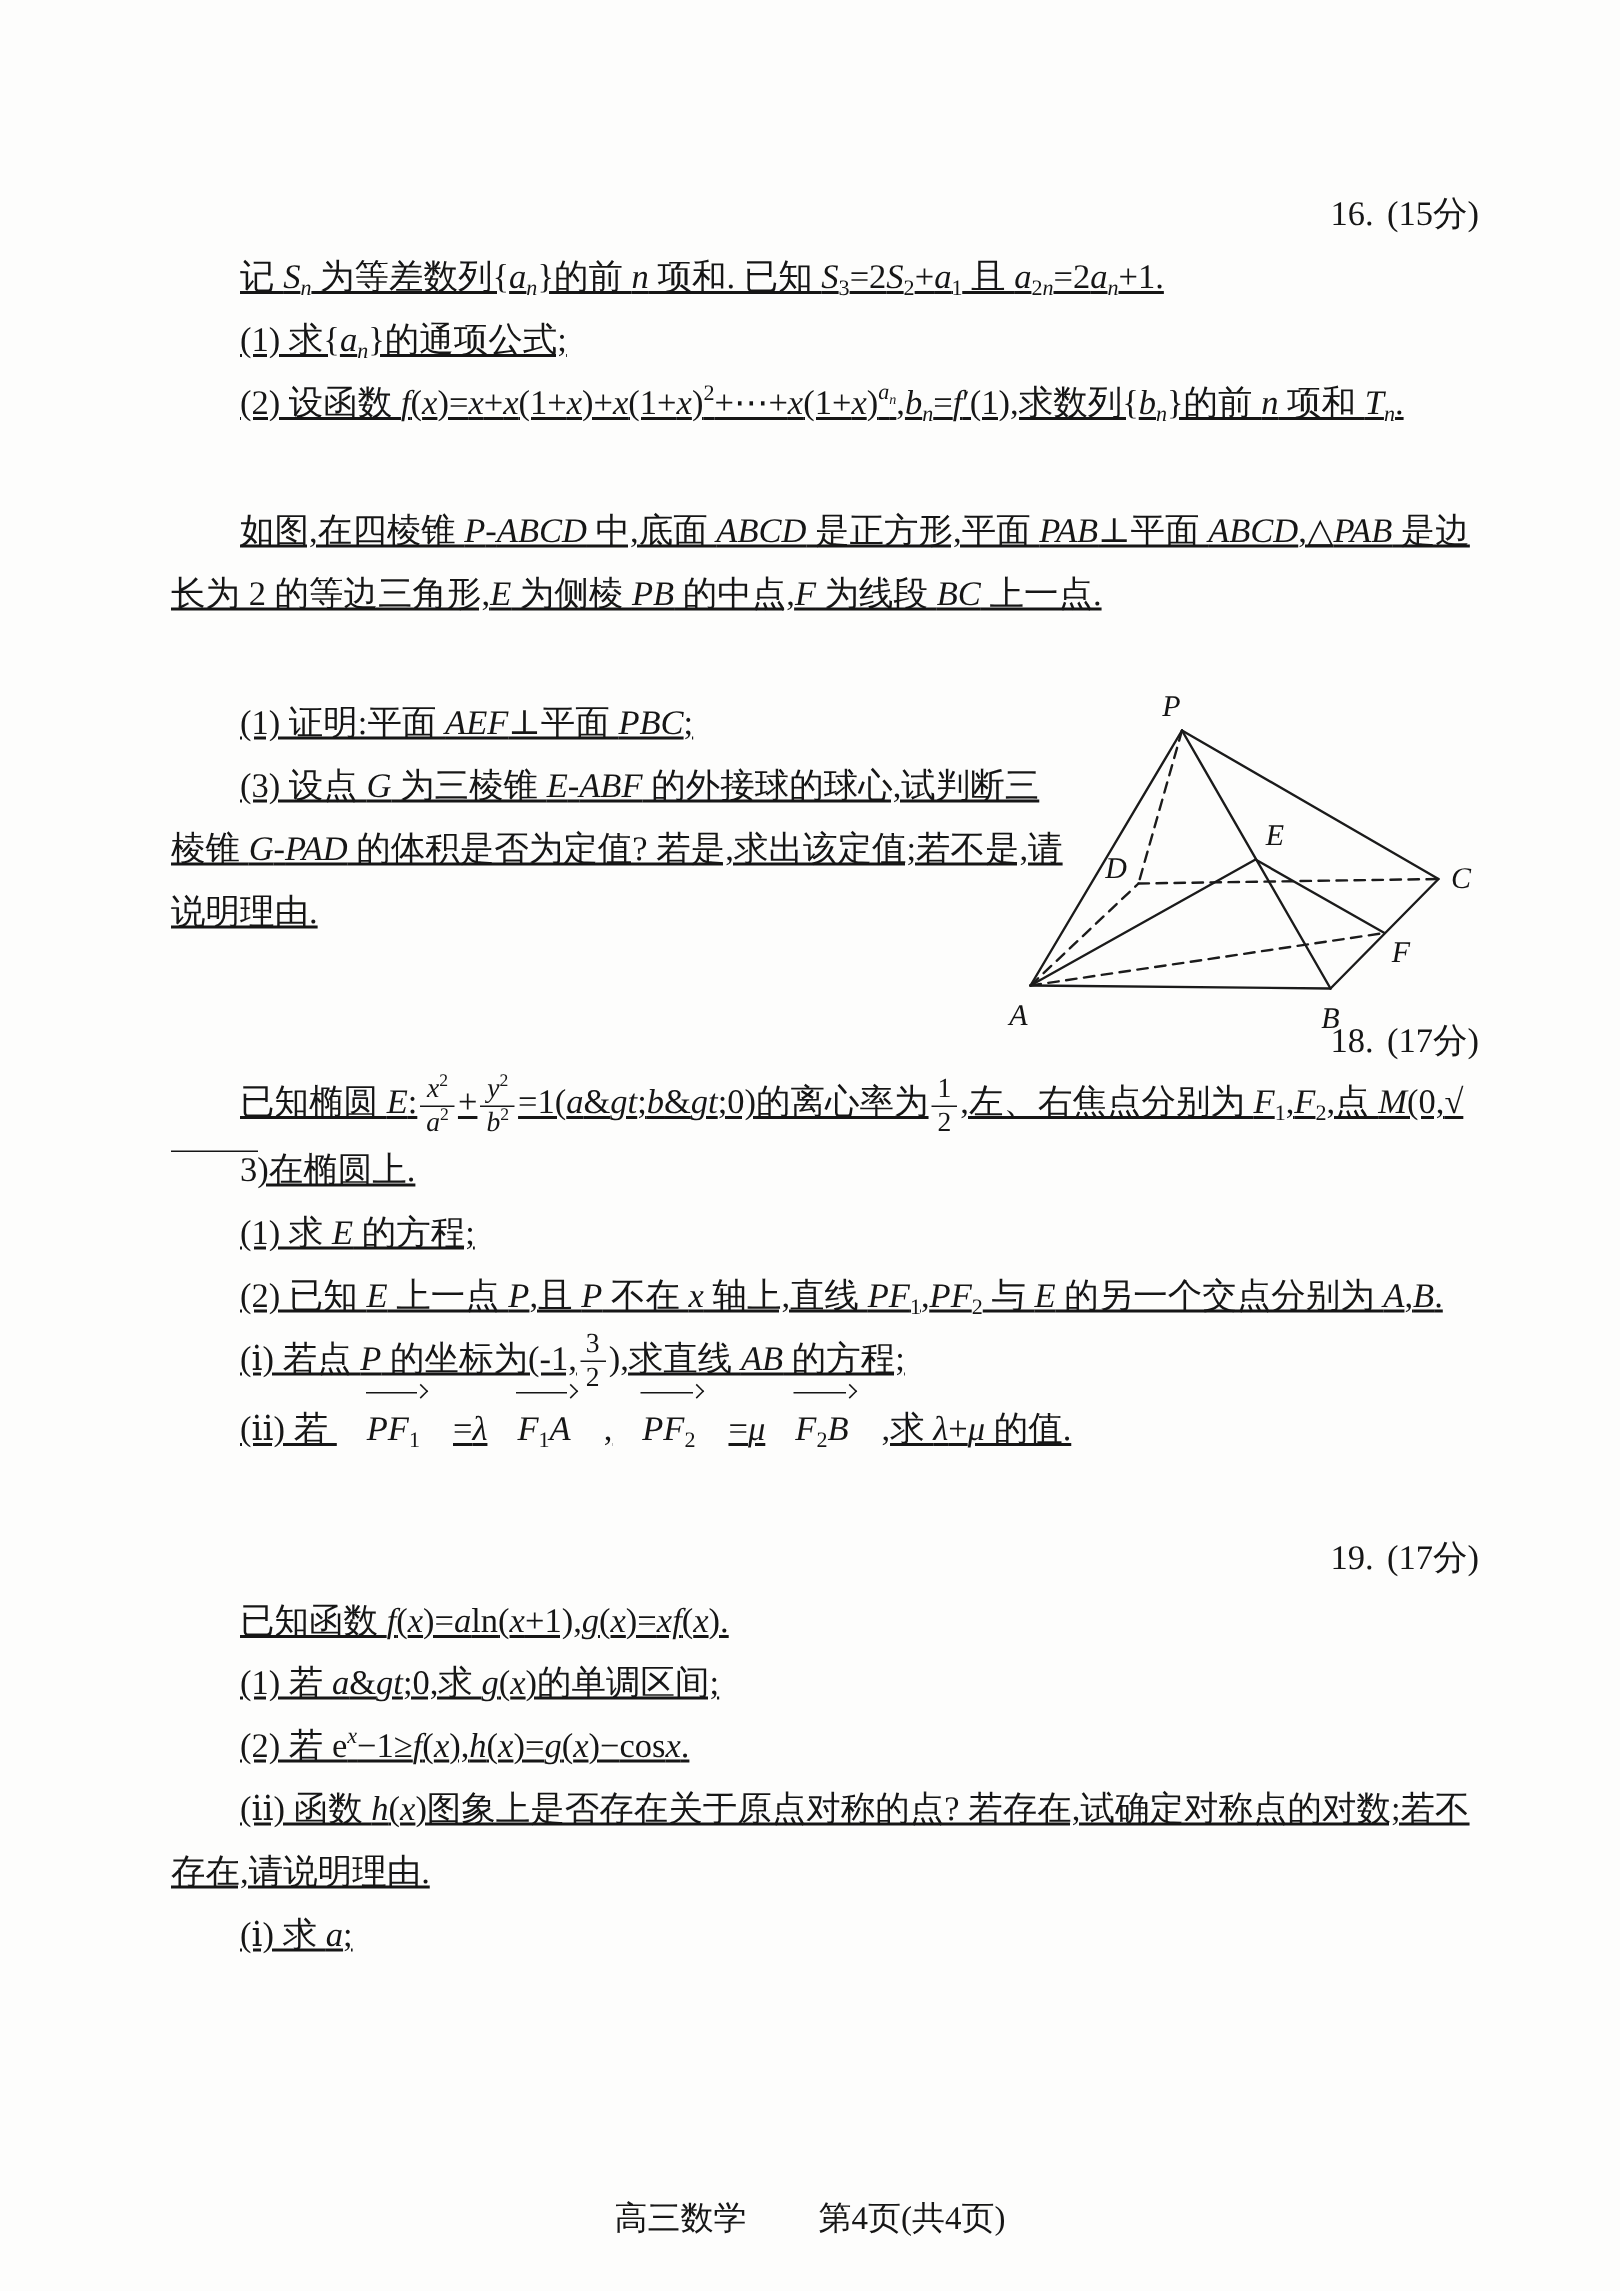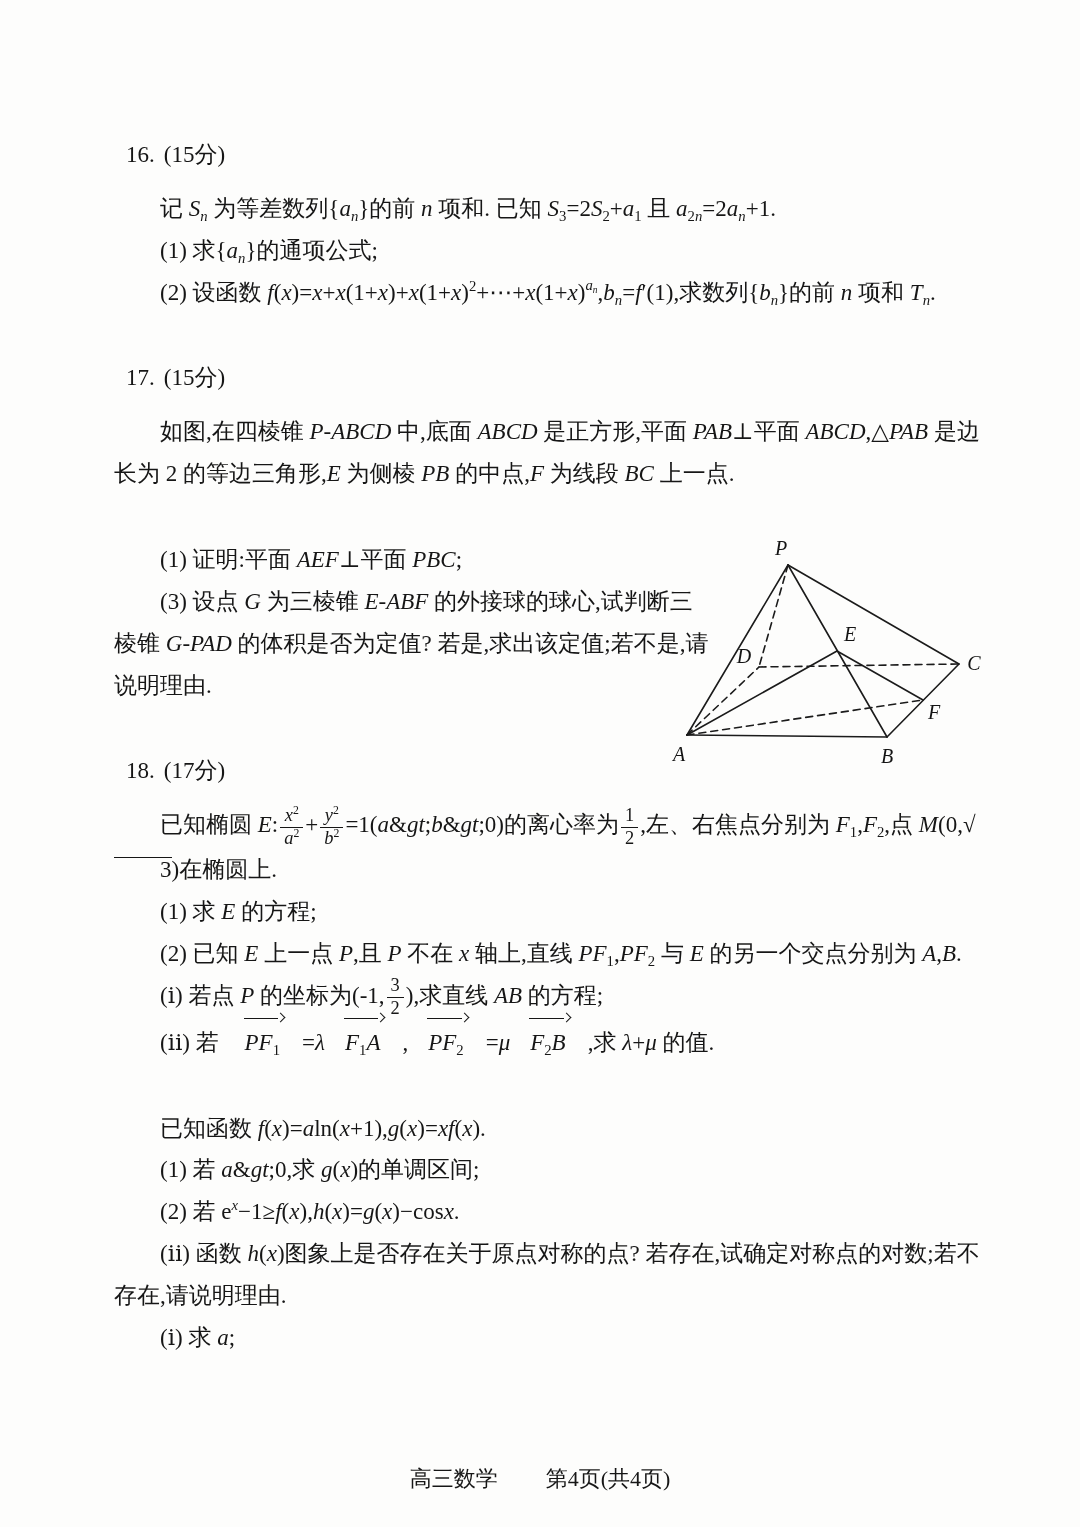--- a/index.html
+++ b/index.html
@@ -8,23 +8,23 @@
     background:#fdfdfc;color:#161616;
     font-family:"Liberation Serif","DejaVu Serif",serif;
   }
   .page{
     position:relative;box-sizing:border-box;
     width:1080px;height:1527px;overflow:hidden;
     padding:122px 94px 0 114px;
     font-size:23px;line-height:1.82;
   }
   .problem{margin:0 0 44px 0;}
-  .phead{margin:12px;}
+  .phead{margin:0;text-align:right;}
   .pnum{margin-right:9px;}
-  .para{margin:0;text-indent:2em;}
+  .para{margin:0;text-indent:2em;text-decoration:underline;}
   sub,sup{font-size:0.64em;line-height:0;}
   sub{vertical-align:-0.32em;}
   sup{vertical-align:0.62em;}
   i{font-style:italic;}
   .up{font-style:normal;margin-top:36px;}
   .frac{
     display:inline-block;vertical-align:middle;text-align:center;
     font-size:0.8em;line-height:1.18;margin:0 2px;text-indent:0;
   }
   .frac>span{display:block;padding:0 4px;}
@@ -54,21 +54,20 @@
 <div class="page">
 
   <section class="problem">
     <p class="phead"><span class="pnum">16.</span><span class="pscore">(15分)</span></p>
     <p class="para"><span>记 <i>S</i></span><sub><span><i>n</i></span></sub><span> 为等差数列{<i>a</i></span><sub><span><i>n</i></span></sub><span>}的前 <i>n</i> 项和. 已知 <i>S</i></span><sub>3</sub><span>=2<i>S</i></span><sub>2</sub><span>+<i>a</i></span><sub>1</sub><span> 且 <i>a</i></span><sub><span>2<i>n</i></span></sub><span>=2<i>a</i></span><sub><span><i>n</i></span></sub>+1.</p>
     <p class="para"><span>(1) 求{<i>a</i></span><sub><span><i>n</i></span></sub>}的通项公式;</p>
     <p class="para"><span>(2) 设函数 <i>f</i>(<i>x</i>)=<i>x</i>+<i>x</i>(1+<i>x</i>)+<i>x</i>(1+<i>x</i>)</span><sup>2</sup><span>+⋯+<i>x</i>(1+<i>x</i>)</span><sup><span><i>a</i></span><sub><span><i>n</i></span></sub></sup><span>,<i>b</i></span><sub><span><i>n</i></span></sub><span>=<i>f</i>′(1),求数列{<i>b</i></span><sub><span><i>n</i></span></sub><span>}的前 <i>n</i> 项和 <i>T</i></span><sub><span><i>n</i></span></sub>.</p>
   </section>
 
   <section class="problem">
-    <p class="phead"><span class="pnum">17.</span><span class="pscore">(15分)</span></p>
     <p class="para"><span>如图,在四棱锥 <i>P</i>-<i>ABCD</i> 中,底面 <i>ABCD</i> 是正方形,平面 <i>PAB</i>⊥平面 <i>ABCD</i>,△<i>PAB</i> 是边长为 2 的等边三角形,<i>E</i> 为侧棱 <i>PB</i> 的中点,<i>F</i> 为线段 <i>BC</i> 上一点.</span></p>
     <div class="p17-body">
       <div class="p17-questions">
         <p class="para"><span>(1) 证明:平面 <i>AEF</i>⊥平面 <i>PBC</i>;</span></p>
         <p class="para"><span>(3) 设点 <i>G</i> 为三棱锥 <i>E</i>-<i>ABF</i> 的外接球的球心,试判断三棱锥 <i>G</i>-<i>PAD</i> 的体积是否为定值? 若是,求出该定值;若不是,请说明理由.</span></p>
       </div>
       <figure class="pyramid-figure">
         <svg viewBox="0 0 336 240" width="336" height="240">
 
           <line class="edge" x1="124" y1="30" x2="23" y2="200"></line>
@@ -99,20 +98,21 @@
   <section class="problem">
     <p class="phead"><span class="pnum">18.</span><span class="pscore">(17分)</span></p>
     <p class="para"><span>已知椭圆 <i>E</i>:</span><span class="frac"><span><span><i>x</i></span><sup>2</sup></span><span><span><i>a</i></span><sup>2</sup></span></span>+<span class="frac"><span><span><i>y</i></span><sup>2</sup></span><span><span><i>b</i></span><sup>2</sup></span></span><span>=1(<i>a</i>&amp;<i>gt</i>;<i>b</i>&amp;<i>gt</i>;0)的离心率为</span><span class="frac"><span>1</span><span>2</span></span><span>,左、右焦点分别为 <i>F</i></span><sub>1</sub><span>,<i>F</i></span><sub>2</sub><span>,点 <i>M</i>(0,</span><span class="sqrt">√<span>3</span></span>)在椭圆上.</p>
     <p class="para"><span>(1) 求 <i>E</i> 的方程;</span></p>
     <p class="para"><span>(2) 已知 <i>E</i> 上一点 <i>P</i>,且 <i>P</i> 不在 <i>x</i> 轴上,直线 <i>PF</i></span><sub>1</sub><span>,<i>PF</i></span><sub>2</sub><span> 与 <i>E</i> 的另一个交点分别为 <i>A</i>,<i>B</i>.</span></p>
     <p class="para"><span>(ⅰ) 若点 <i>P</i> 的坐标为(-1,</span><span class="frac"><span>3</span><span>2</span></span><span>),求直线 <i>AB</i> 的方程;</span></p>
     <p class="para">(ⅱ) 若 <span class="vec"><span><i>PF</i></span><sub>1</sub></span><span>=<i>λ</i></span><span class="vec"><span><i>F</i></span><sub>1</sub><span><i>A</i></span></span>,<span class="vec"><span><i>PF</i></span><sub>2</sub></span><span>=<i>μ</i></span><span class="vec"><span><i>F</i></span><sub>2</sub><span><i>B</i></span></span><span>,求 <i>λ</i>+<i>μ</i> 的值.</span></p>
   </section>
 
   <section class="problem">
+    <p class="phead"><span class="pnum">19.</span><span class="pscore">(17分)</span></p>
     <p class="para"><span>已知函数 <i>f</i>(<i>x</i>)=<i>a</i></span><span class="up">ln</span><span>(<i>x</i>+1),<i>g</i>(<i>x</i>)=<i>xf</i>(<i>x</i>).</span></p>
     <p class="para"><span>(1) 若 <i>a</i>&amp;<i>gt</i>;0,求 <i>g</i>(<i>x</i>)的单调区间;</span></p>
     <p class="para"><span>(2) 若 e</span><sup><span><i>x</i></span></sup><span>−1≥<i>f</i>(<i>x</i>),<i>h</i>(<i>x</i>)=<i>g</i>(<i>x</i>)−</span><span class="up">cos</span><span><i>x</i>.</span></p>
     <p class="para"><span>(ⅱ) 函数 <i>h</i>(<i>x</i>)图象上是否存在关于原点对称的点? 若存在,试确定对称点的对数;若不存在,请说明理由.</span></p>
     <p class="para"><span>(ⅰ) 求 <i>a</i>;</span></p>
   </section>
 
   <footer class="page-footer">
     <span>高三数学</span><span class="gap">第4页(共4页)</span>
   </footer>

